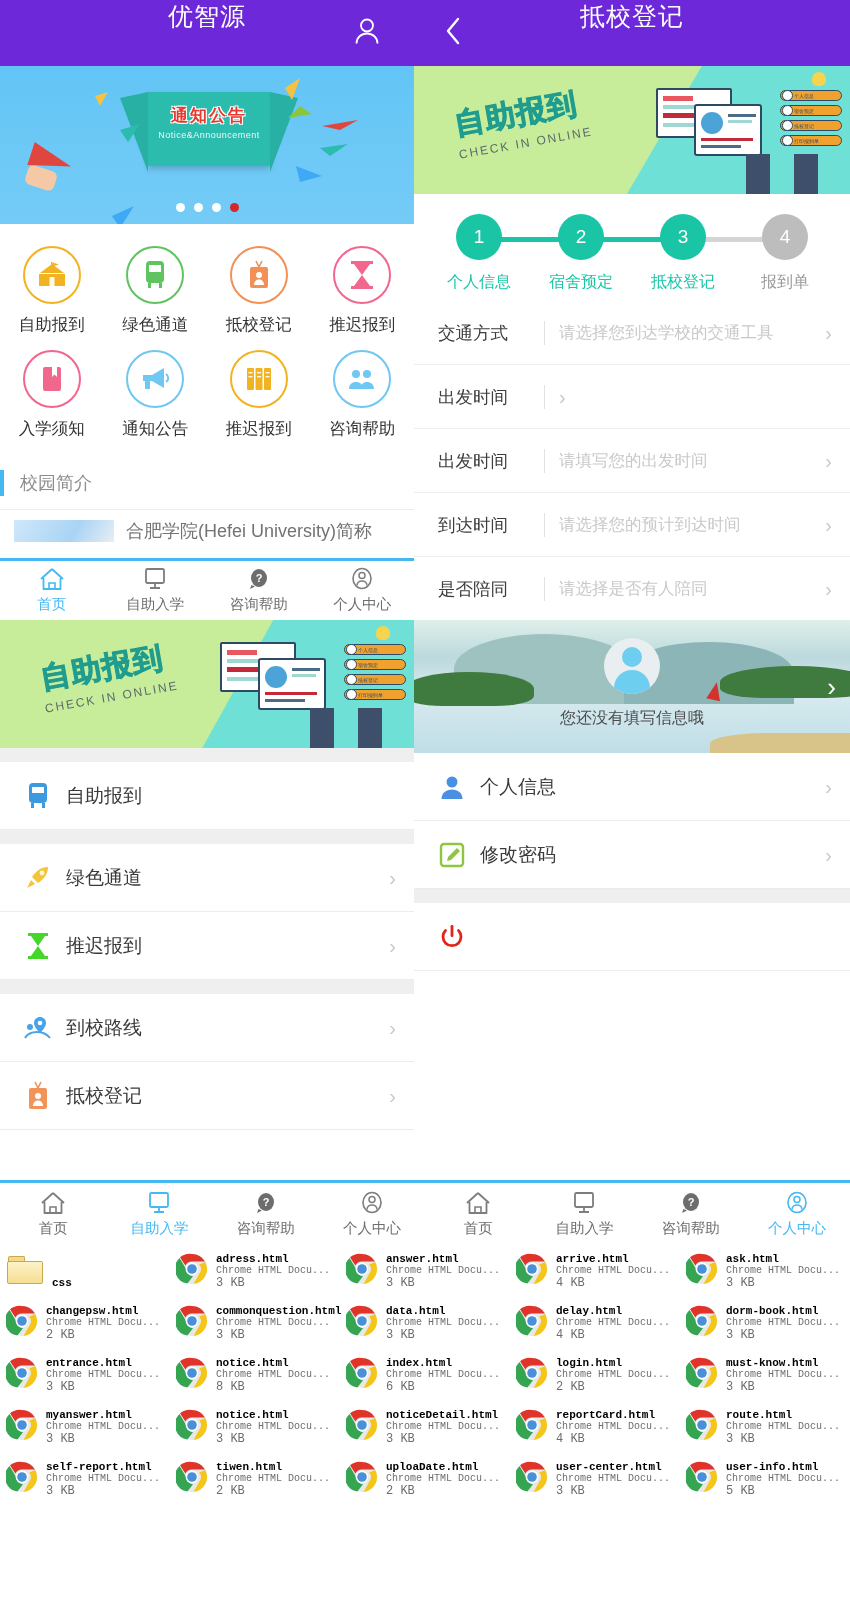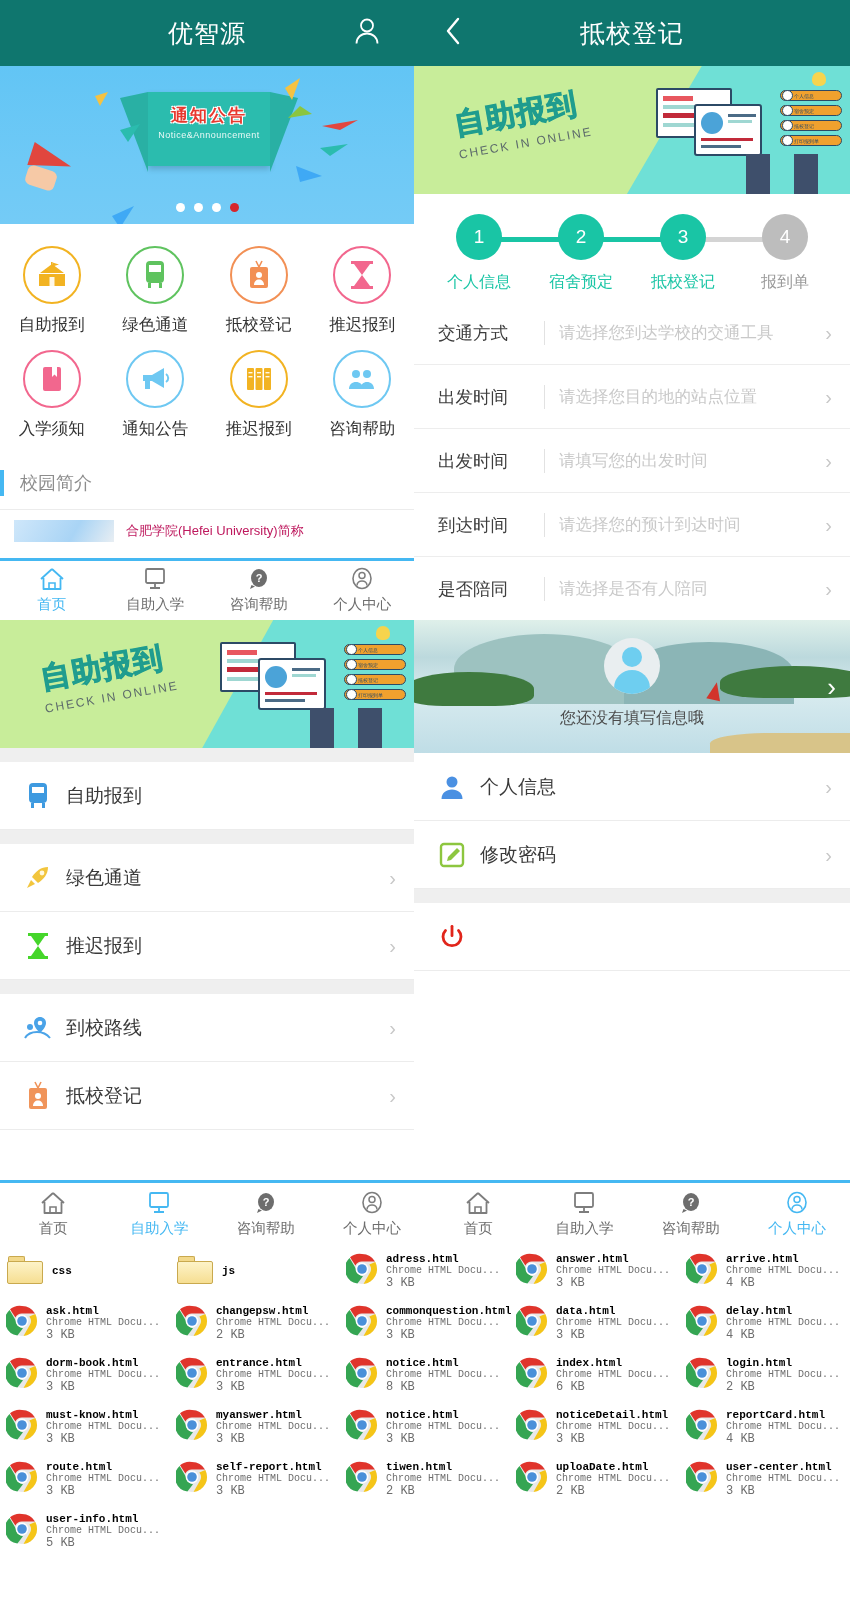--- a/index.html
+++ b/index.html
@@ -13,22 +13,22 @@
 
   
   .panel { position: absolute; background: #fff; overflow: hidden; }
   .p-tl { left: 0;   top: 0;   width: 414px; height: 620px; }
   .p-tr { left: 414px; top: 0; width: 436px; height: 620px; }
   .p-bl { left: 0;   top: 620px; width: 414px; height: 560px; }
   .p-br { left: 414px; top: 620px; width: 436px; height: 560px; }
 
   
   .appbar {
-    height: 66px; background: #0f766e; position: relative;
-    display: flex; align-items: center; justify-content: center;
+    height: 66px; background: #6d28d9; position: relative;
+    display: flex; justify-content: center;
   }
   .appbar-title { color:#fff; font-size: 25px; letter-spacing:1px; }
   .appbar-user { position: absolute; right: 34px; top: 50%; transform: translateY(-50%); }
   .appbar-back { position: absolute; left: 30px; top: 50%; transform: translateY(-50%); }
 
   
   .banner-notice {
     height: 158px; position: relative; overflow: hidden;
     background: linear-gradient(180deg,#62c5f5 0%, #6ec9f6 60%, #74cbf6 100%);
   }
@@ -56,21 +56,21 @@
   .grid-cell { display:flex; flex-direction:column; align-items:center; padding: 8px 0 6px; }
   .circ { width:58px; height:58px; border-radius:50%; border:2px solid; display:flex; align-items:center; justify-content:center; }
   .grid-label { margin-top: 10px; font-size: 16.5px; color:#333; }
 
   
   .sec-head { display:flex; align-items:center; height: 54px; border-bottom:1px solid #ececec; }
   .sec-bar { width:4px; height:26px; background:#45b8f2; margin-right: 16px;}
   .sec-title { font-size:18px; color:#8d8d8d; }
   .intro { display:flex; padding: 10px 14px 0 14px; gap: 12px; }
   .intro-img { width:100px; height:22px; background:linear-gradient(120deg,#cfe7fa,#a9d4f5 60%,#e8eef3); flex:none; }
-  .intro-txt { font-size:13px; color:#be185d; line-height:22px; white-space:nowrap; overflow:hidden;}
+  .intro-txt { font-size:18px; color:#737373; line-height:22px; white-space:nowrap; overflow:hidden;}
 
   
   .tabbar {
     position:absolute; bottom:0; left:0; right:0; height: 62px; background:#fff;
     border-top: 3px solid #45b8f2; display:flex;
   }
   .tab { flex:1; display:flex; flex-direction:column; align-items:center; justify-content:center; gap:4px; }
   .tab-label { font-size: 14.5px; color:#6e6e6e; }
   .tab.active .tab-label { color:#45b8f2; }
 
@@ -136,21 +136,21 @@
   .files { display:grid; grid-template-columns: repeat(5, 170px); padding: 4px 0 0 6px; }
   .file { display:flex; align-items:flex-start; gap:6px; height:52px; padding-top:3px; }
   .file-meta { display:flex; flex-direction:column; justify-content:center; overflow:hidden;}
   .fname { font-family:"Liberation Mono","DejaVu Sans Mono",monospace; font-size:11px; color:#000; font-weight:bold; white-space:nowrap;}
   .ftype { font-family:"Liberation Mono","DejaVu Sans Mono",monospace; font-size:10px; color:#6d6d6d; white-space:nowrap;}
   .fsize { font-family:"Liberation Mono","DejaVu Sans Mono",monospace; font-size:12px; color:#6d6d6d; white-space:nowrap;}
   .folder-ic { width:40px; height:34px; position:relative; flex:none; }
   .folder-ic .tab1 { position:absolute; left:2px; top:3px; width:17px; height:6px; background:#f3d98a; border:1px solid #c9a94e; border-bottom:none; border-radius:2px 2px 0 0;}
   .folder-ic .body1 { position:absolute; left:1px; top:8px; width:36px; height:23px; background:linear-gradient(180deg,#fdf3c8,#f6de92); border:1px solid #c9a94e; border-radius:2px;}
   .chrome-ic { width:34px; height:34px; flex:none; position:relative; }
-  .file-folder-name { font-family:"Liberation Mono","DejaVu Sans Mono",monospace; font-size:11px; color:#000; font-weight:bold; margin-top:12px;}
+  .file-folder-name { font-family:"Liberation Mono","DejaVu Sans Mono",monospace; font-size:11px; color:#000; font-weight:bold; margin-top:24px;}
 </style>
 </head>
 <body>
 
 <div class="screen">
 
   <div class="panel p-tl">
     <div class="appbar">
       <div class="appbar-title">优智源</div>
       <div class="appbar-user">
@@ -405,21 +405,20 @@
     <div>
       <div class="form-row">
         <div class="fr-label">交通方式</div>
         <div class="fr-div"></div>
         <div class="fr-ph">请选择您到达学校的交通工具</div>
         <div class="chev">›</div>
       </div>
       <div class="form-row">
         <div class="fr-label">出发时间</div>
         <div class="fr-div"></div>
-        <div class="fr-ph">请选择您目的地的站点位置</div>
         <div class="chev">›</div>
       </div>
       <div class="form-row">
         <div class="fr-label">出发时间</div>
         <div class="fr-div"></div>
         <div class="fr-ph">请填写您的出发时间</div>
         <div class="chev">›</div>
       </div>
       <div class="form-row">
         <div class="fr-label">到达时间</div>
@@ -656,27 +655,20 @@
 
     <div class="files" id="file-grid">
         <div class="file">
           <div class="folder-ic">
             <div class="tab1"></div>
             <div class="body1"></div>
           </div>
           <div class="file-folder-name">css</div>
         </div>
         <div class="file">
-          <div class="folder-ic">
-            <div class="tab1"></div>
-            <div class="body1"></div>
-          </div>
-          <div class="file-folder-name">js</div>
-        </div>
-        <div class="file">
           <div class="chrome-ic"><svg width="32" height="32" viewBox="0 0 32 32">
               <circle cx="16" cy="16" r="15" fill="#e8e8e8"></circle>
               <path d="M16 1a15 15 0 0 1 13 7.6H16a7.4 7.4 0 0 0-6.6 4L4 4.3A15 15 0 0 1 16 1z" fill="#e0342b"></path>
               <path d="M3.6 4.9l6.6 11.4A7.4 7.4 0 0 0 17 23.3l-5.6 7.3A15 15 0 0 1 3.6 4.9z" fill="#35a552"></path>
               <path d="M29.3 8.9A15 15 0 0 1 17.5 30.9l6.4-11.1a7.4 7.4 0 0 0-.6-8.4z" fill="#f5c518"></path>
               <circle cx="16" cy="16" r="6.4" fill="#fff"></circle>
               <circle cx="16" cy="16" r="4.8" fill="#4a90d9"></circle>
             </svg></div>
           <div class="file-meta">
             <div class="fname">adress.html</div>

